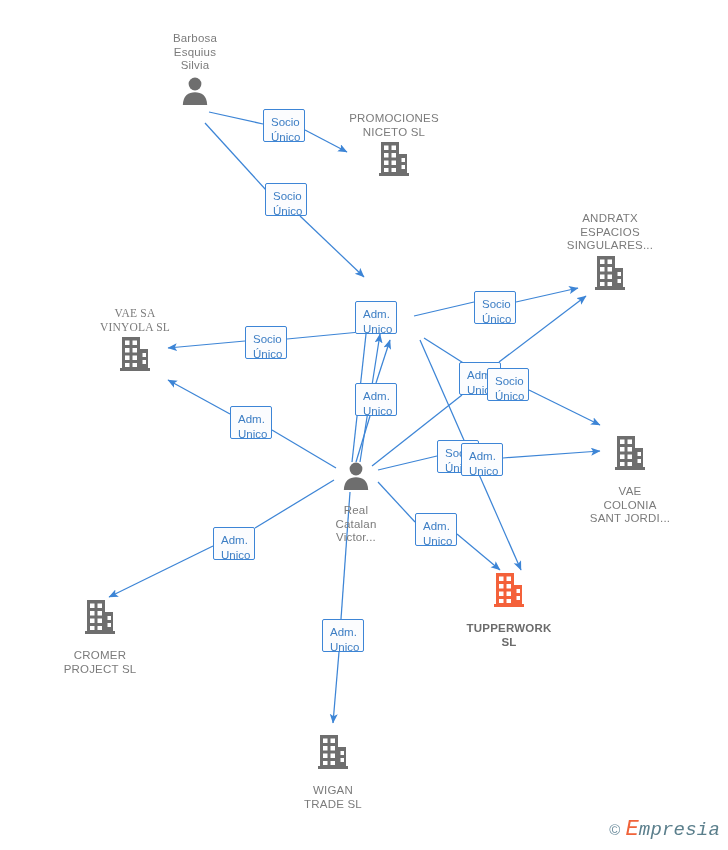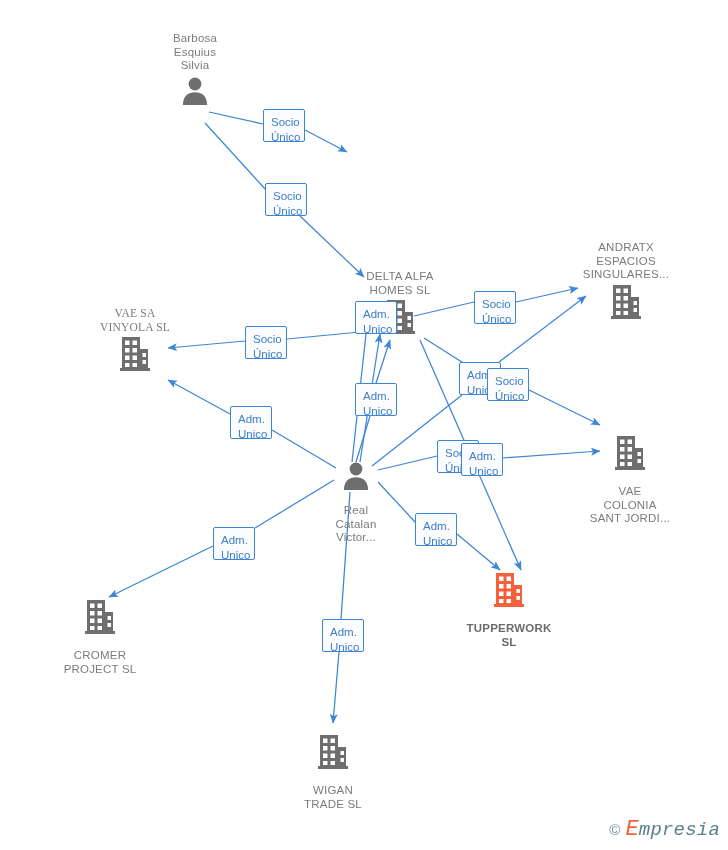--- a/index.html
+++ b/index.html
@@ -97,44 +97,44 @@
   <div class="node" style="left:195px;top:32px;">
     <span class="lbl above">Barbosa
 Esquius
 Silvia</span>
     <svg class="ico" width="30" height="30" viewBox="0 0 30 30">
       <circle cx="15" cy="9" r="6.4" fill="#6e6e6e"></circle>
       <path d="M2.8,30 C3.2,20.6 8.4,17.2 15,17.2 C21.6,17.2 26.8,20.6 27.2,30 Z" fill="#6e6e6e"></path>
     </svg>
   </div>
 
-
-  <div class="node" style="left:400px;top:270px;">
-    <span class="lbl above">DELTA ALFA
-HOMES  SL</span>
-    <svg class="ico" width="32" height="36" viewBox="0 0 32 36">
-      <rect x="3" y="1" width="18" height="31" fill="#6e6e6e"></rect>
-      <rect x="21" y="13" width="8" height="19" fill="#6e6e6e"></rect>
-      <rect x="1" y="32" width="30" height="3" fill="#6e6e6e"></rect>
-      <g fill="#ffffff">
-        <rect x="6" y="4.5" width="4.5" height="4.5"></rect>
-          <rect x="13.5" y="4.5" width="4.5" height="4.5"></rect>
-        <rect x="6" y="12" width="4.5" height="4.5"></rect>
-          <rect x="13.5" y="12" width="4.5" height="4.5"></rect>
-        <rect x="6" y="19.5" width="4.5" height="4.5"></rect>
-          <rect x="13.5" y="19.5" width="4.5" height="4.5"></rect>
-        <rect x="6" y="27" width="4.5" height="4"></rect>
-          <rect x="13.5" y="27" width="4.5" height="4"></rect>
-        <rect x="23.5" y="17" width="3.5" height="4"></rect>
-          <rect x="23.5" y="24" width="3.5" height="4"></rect>
-      </g>
-    </svg>
-  </div>
-
-  <div class="node" style="left:626px;top:212px;margin-top:29px;">
+  <div class="node" style="left:394px;top:112px;">
+    <span class="lbl above">PROMOCIONES
+NICETO  SL</span>
+    <svg class="ico" width="32" height="36" viewBox="0 0 32 36">
+      <rect x="3" y="1" width="18" height="31" fill="#6e6e6e"></rect>
+      <rect x="21" y="13" width="8" height="19" fill="#6e6e6e"></rect>
+      <rect x="1" y="32" width="30" height="3" fill="#6e6e6e"></rect>
+      <g fill="#ffffff">
+        <rect x="6" y="4.5" width="4.5" height="4.5"></rect>
+          <rect x="13.5" y="4.5" width="4.5" height="4.5"></rect>
+        <rect x="6" y="12" width="4.5" height="4.5"></rect>
+          <rect x="13.5" y="12" width="4.5" height="4.5"></rect>
+        <rect x="6" y="19.5" width="4.5" height="4.5"></rect>
+          <rect x="13.5" y="19.5" width="4.5" height="4.5"></rect>
+        <rect x="6" y="27" width="4.5" height="4"></rect>
+          <rect x="13.5" y="27" width="4.5" height="4"></rect>
+        <rect x="23.5" y="17" width="3.5" height="4"></rect>
+          <rect x="23.5" y="24" width="3.5" height="4"></rect>
+      </g>
+    </svg>
+  </div>
+
+
+  <div class="node" style="left:610px;top:212px;">
     <span class="lbl above">ANDRATX
 ESPACIOS
 SINGULARES...</span>
     <svg class="ico" width="32" height="36" viewBox="0 0 32 36">
       <rect x="3" y="1" width="18" height="31" fill="#6e6e6e"></rect>
       <rect x="21" y="13" width="8" height="19" fill="#6e6e6e"></rect>
       <rect x="1" y="32" width="30" height="3" fill="#6e6e6e"></rect>
       <g fill="#ffffff">
         <rect x="6" y="4.5" width="4.5" height="4.5"></rect>
           <rect x="13.5" y="4.5" width="4.5" height="4.5"></rect>

